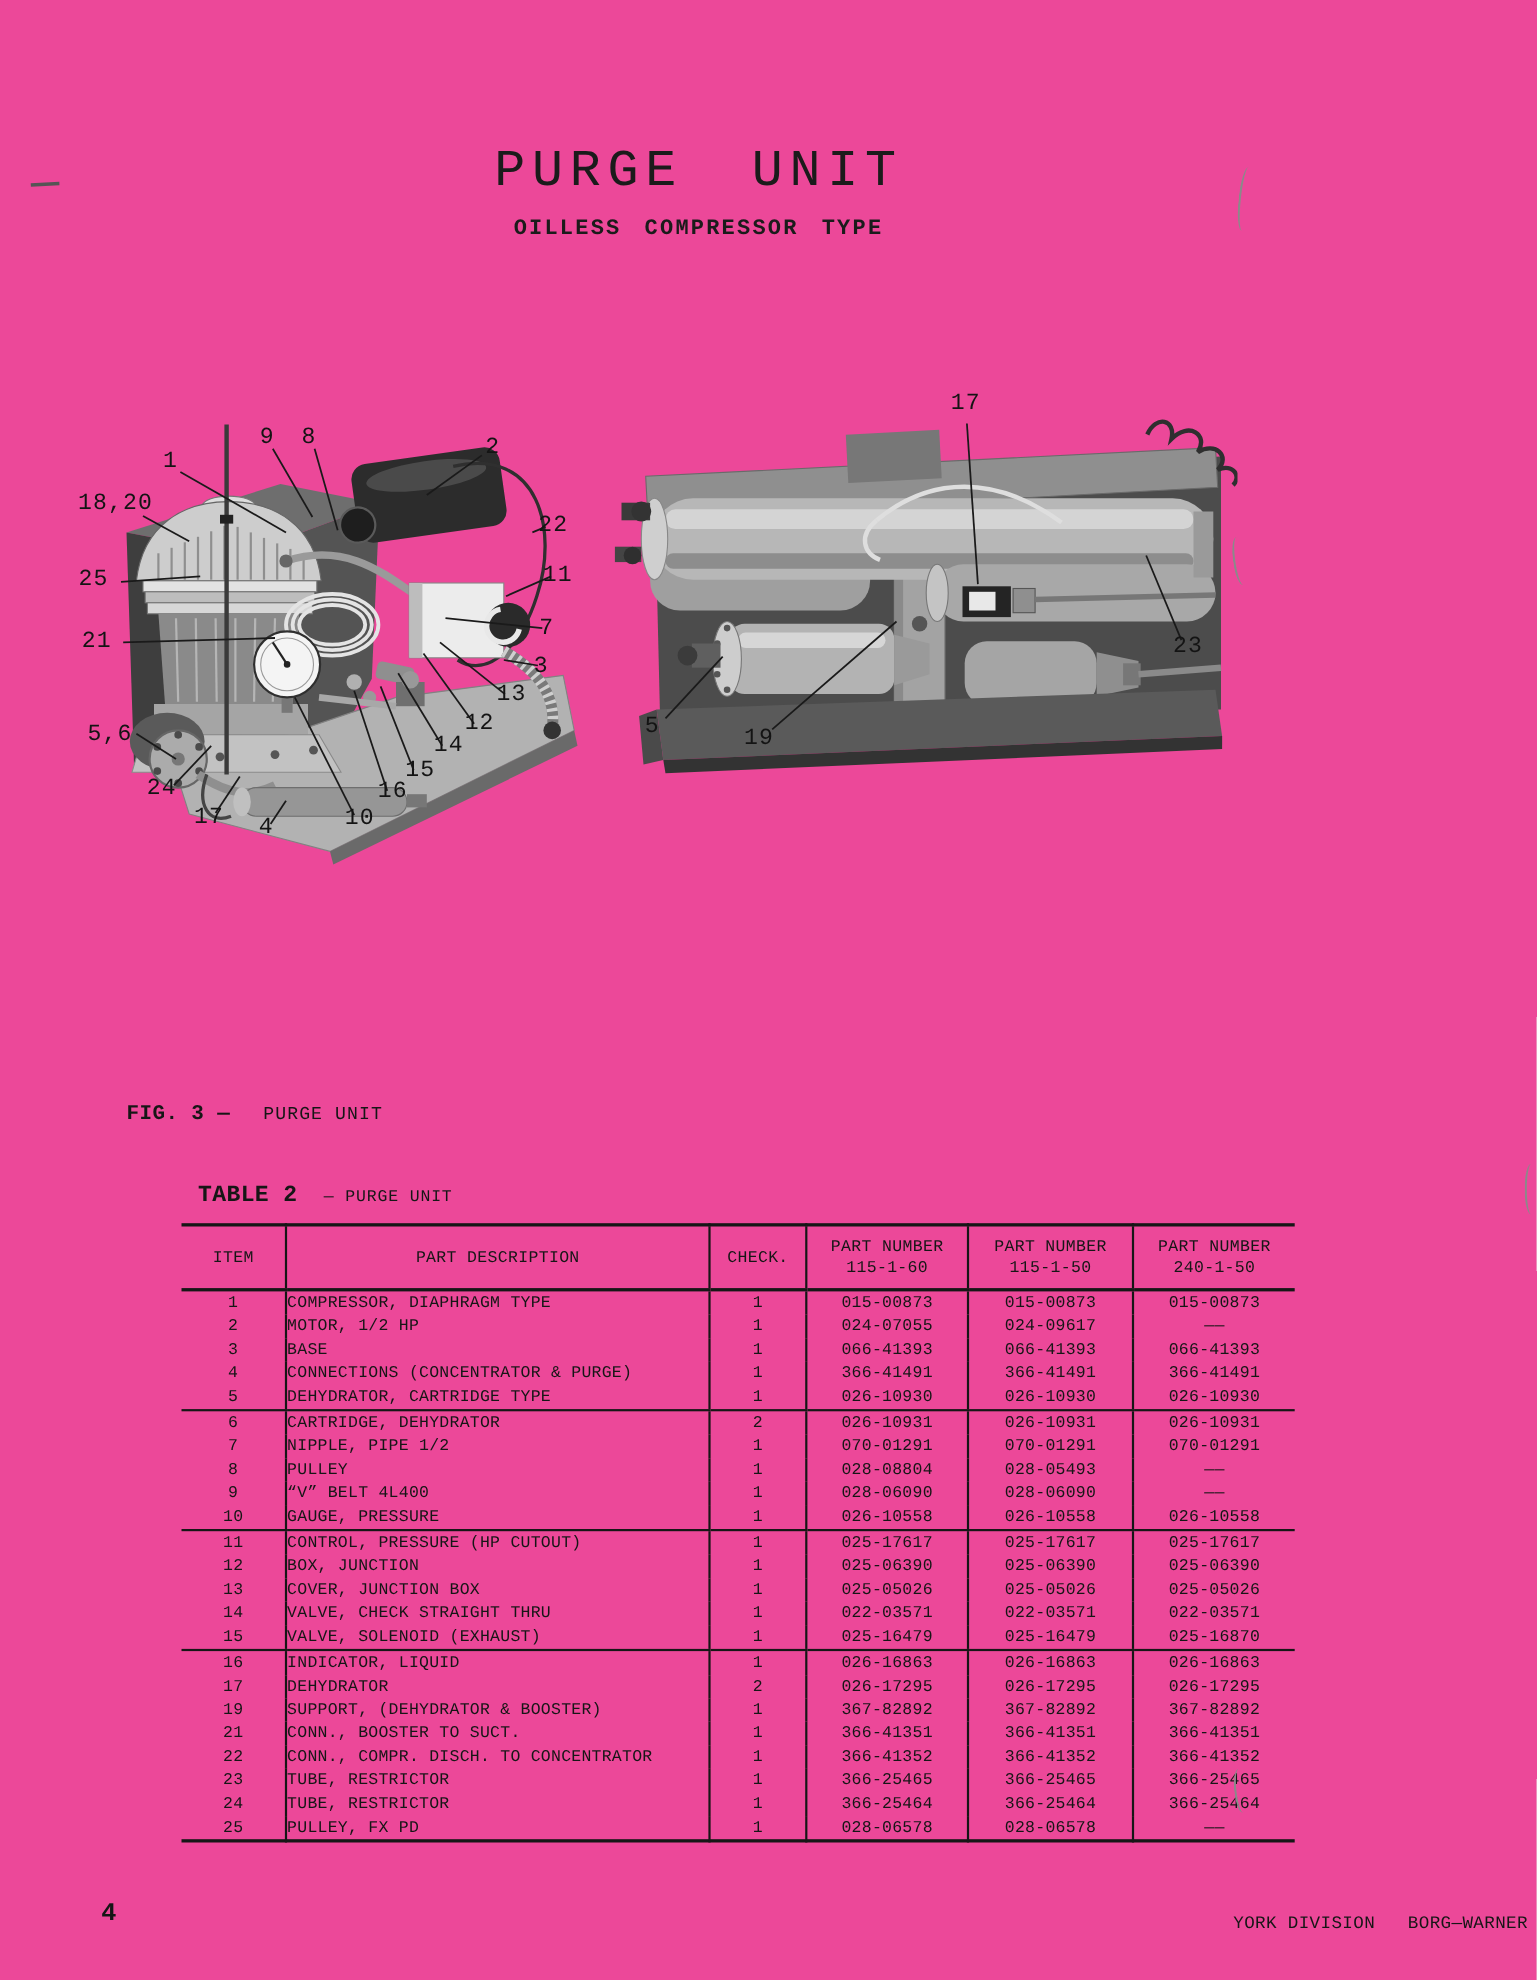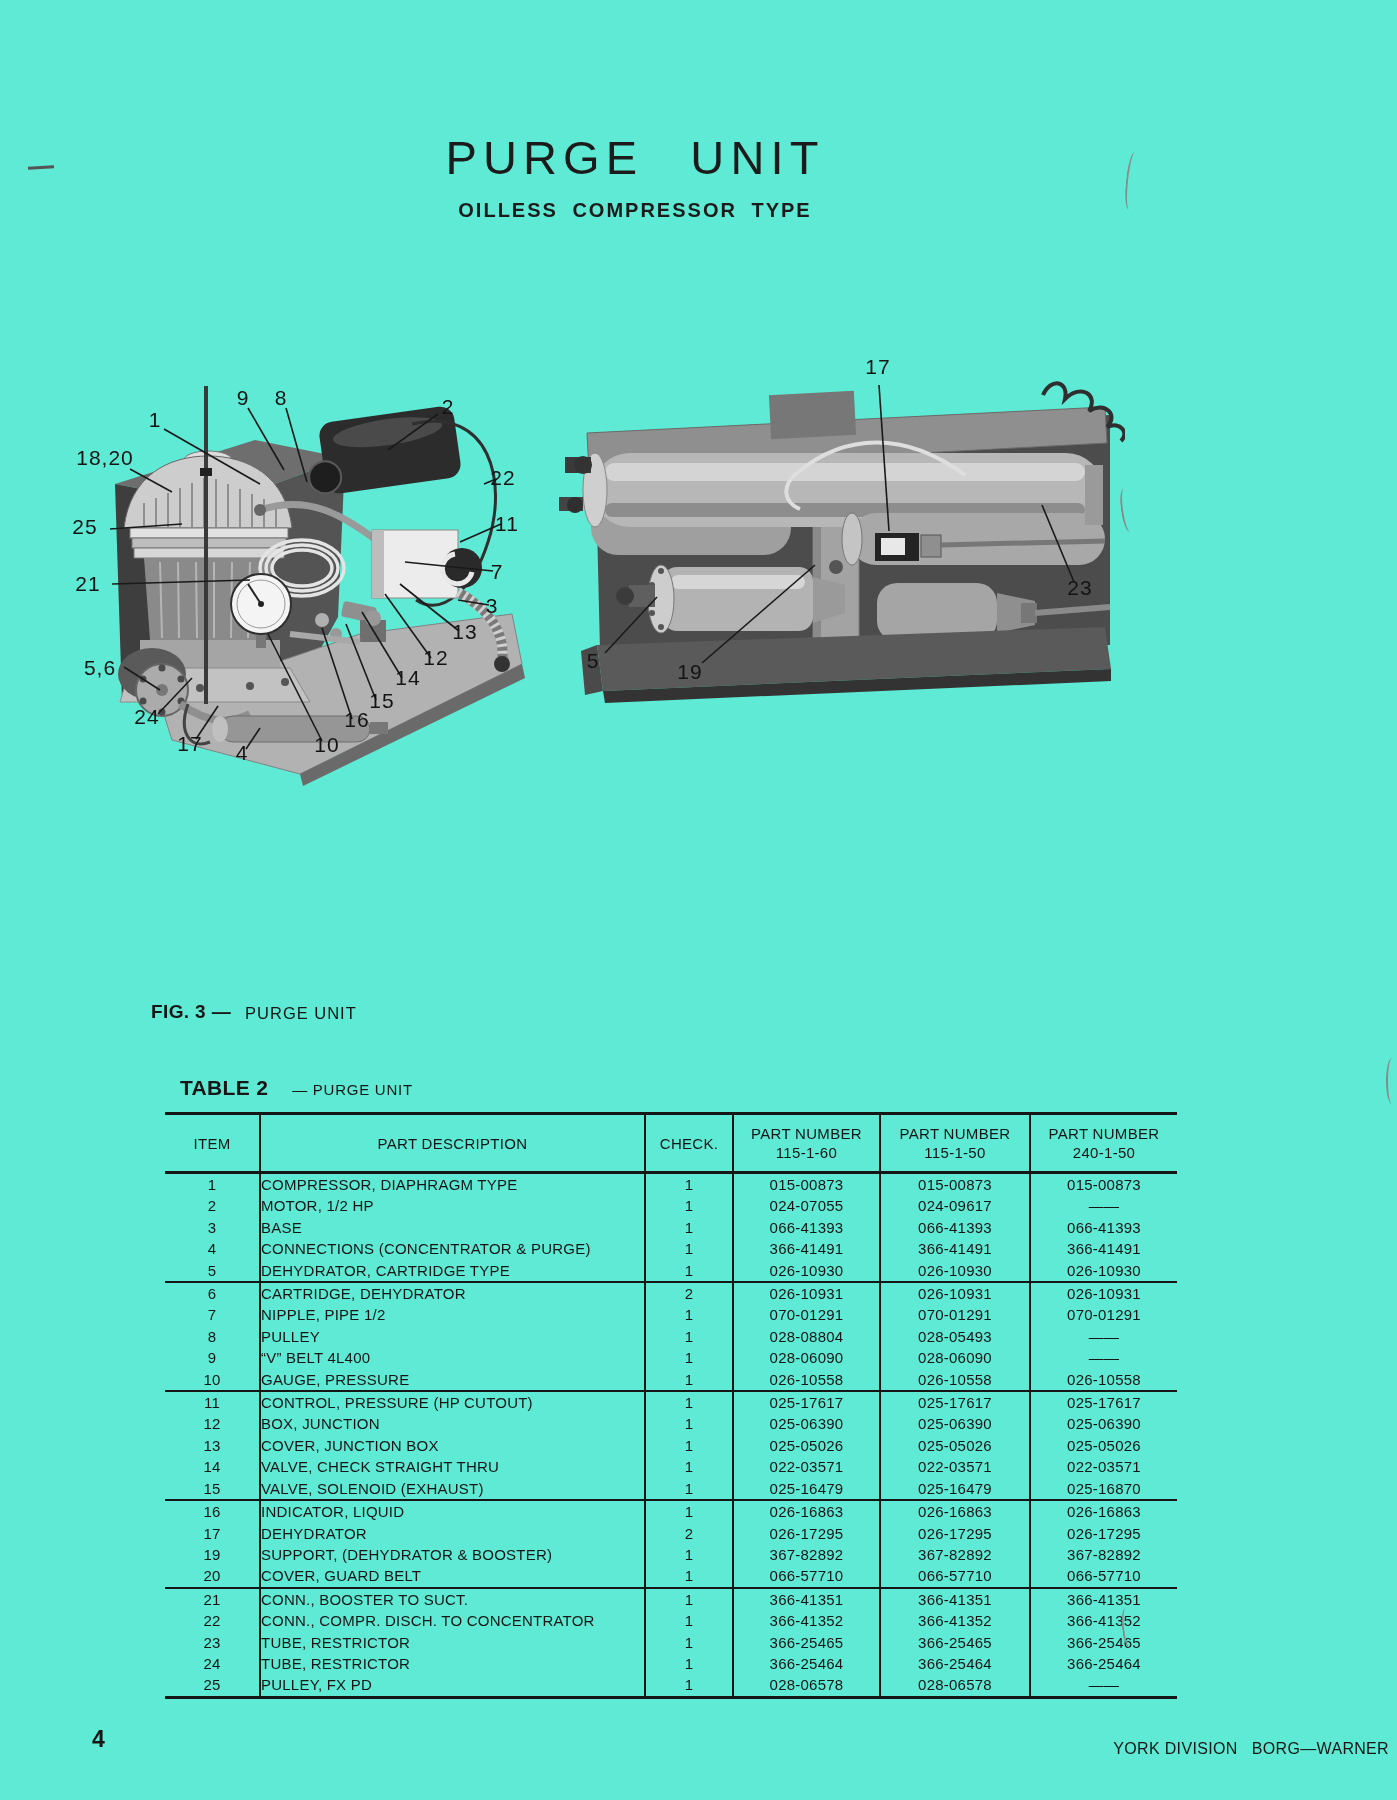--- a/index.html
+++ b/index.html
@@ -1,30 +1,30 @@
 <!DOCTYPE html>
 <html><head>
 <meta charset="utf-8">
 <style>
   html,body{margin:0;padding:0;background:#e8e8e4;}
-  .page{position:relative;width:1397px;height:1800px;background:#5eead4;overflow:hidden;
-        font-family:Liberation Sans, sans-serif;color:#161616;margin:0 auto;}
+  .page{position:relative;width:1397px;height:1800px;background:#ec4899;overflow:hidden;
+        font-family:Liberation Mono, monospace;color:#161616;margin:0 auto;}
   
   .title-block{position:absolute;left:0;top:130px;width:1270px;text-align:center;}
   .main-title{font-size:47px;letter-spacing:0.13em;word-spacing:28px;font-weight:normal;color:#1b1b1b;}
   .sub-title{margin-top:14px;font-size:20px;font-weight:bold;letter-spacing:0.10em;word-spacing:7px;color:#1b1b1b;}
   
   .photo{position:absolute;}
   .photo-left{left:60px;top:372px;width:485px;height:420px;}
   .photo-right{left:545px;top:345px;width:580px;height:360px;}
   .photo svg{position:absolute;left:0;top:0;}
   .callout{position:absolute;transform:translate(-50%,-50%);font-size:21px;letter-spacing:1px;
            color:#141414;white-space:nowrap;}
   
-  .fig-caption{position:absolute;left:115px;top:1001px;display:flex;align-items:flex-end;gap:14px;margin-left:36px;}
+  .fig-caption{position:absolute;left:115px;top:1001px;display:flex;align-items:center;gap:30px;}
   .fig-label{font-size:19px;font-weight:bold;letter-spacing:0.02em;}
   .fig-text{font-size:16.5px;letter-spacing:0.06em;}
   
   .table-heading{position:absolute;left:180px;top:1076px;display:flex;align-items:baseline;gap:24px;}
   .table-label{font-size:21px;font-weight:bold;letter-spacing:0.015em;}
   .table-cap{font-size:15px;letter-spacing:0.05em;}
   
   .table-wrap{position:absolute;left:165px;top:1112px;width:1012px;}
   table{border-collapse:collapse;table-layout:fixed;width:1012px;
         border-top:3px solid #161616;border-bottom:3px solid #161616;}
@@ -472,28 +472,20 @@
 
           <tr>
             <td class="c-item">19</td>
             <td class="c-desc">SUPPORT, (DEHYDRATOR &amp; BOOSTER)</td>
             <td class="c-quan">1</td>
             <td class="c-pn">367-82892</td>
             <td class="c-pn">367-82892</td>
             <td class="c-pn">367-82892</td>
           </tr>
 
-          <tr class="group">
-            <td class="c-item">20</td>
-            <td class="c-desc">COVER, GUARD BELT</td>
-            <td class="c-quan">1</td>
-            <td class="c-pn">066-57710</td>
-            <td class="c-pn">066-57710</td>
-            <td class="c-pn">066-57710</td>
-          </tr>
 
           <tr>
             <td class="c-item">21</td>
             <td class="c-desc">CONN., BOOSTER TO SUCT.</td>
             <td class="c-quan">1</td>
             <td class="c-pn">366-41351</td>
             <td class="c-pn">366-41351</td>
             <td class="c-pn">366-41351</td>
           </tr>
 

